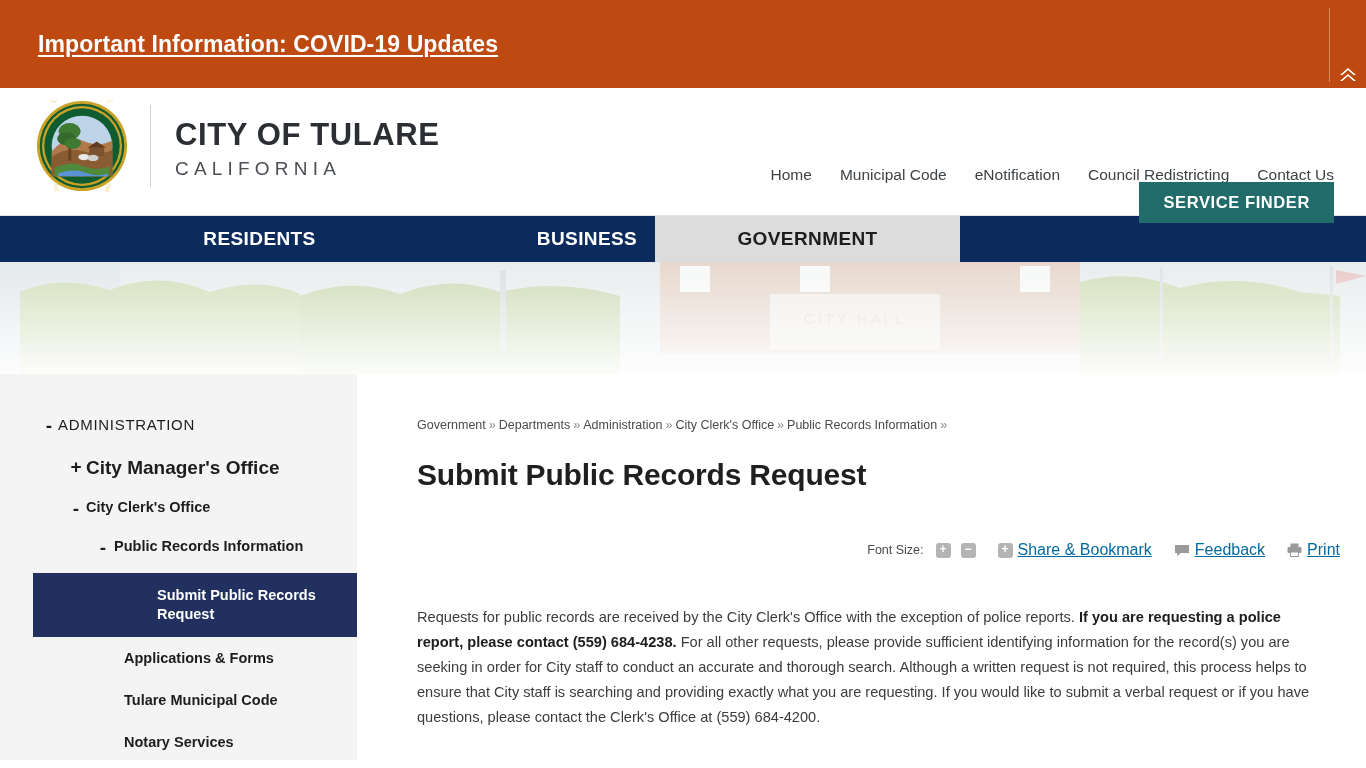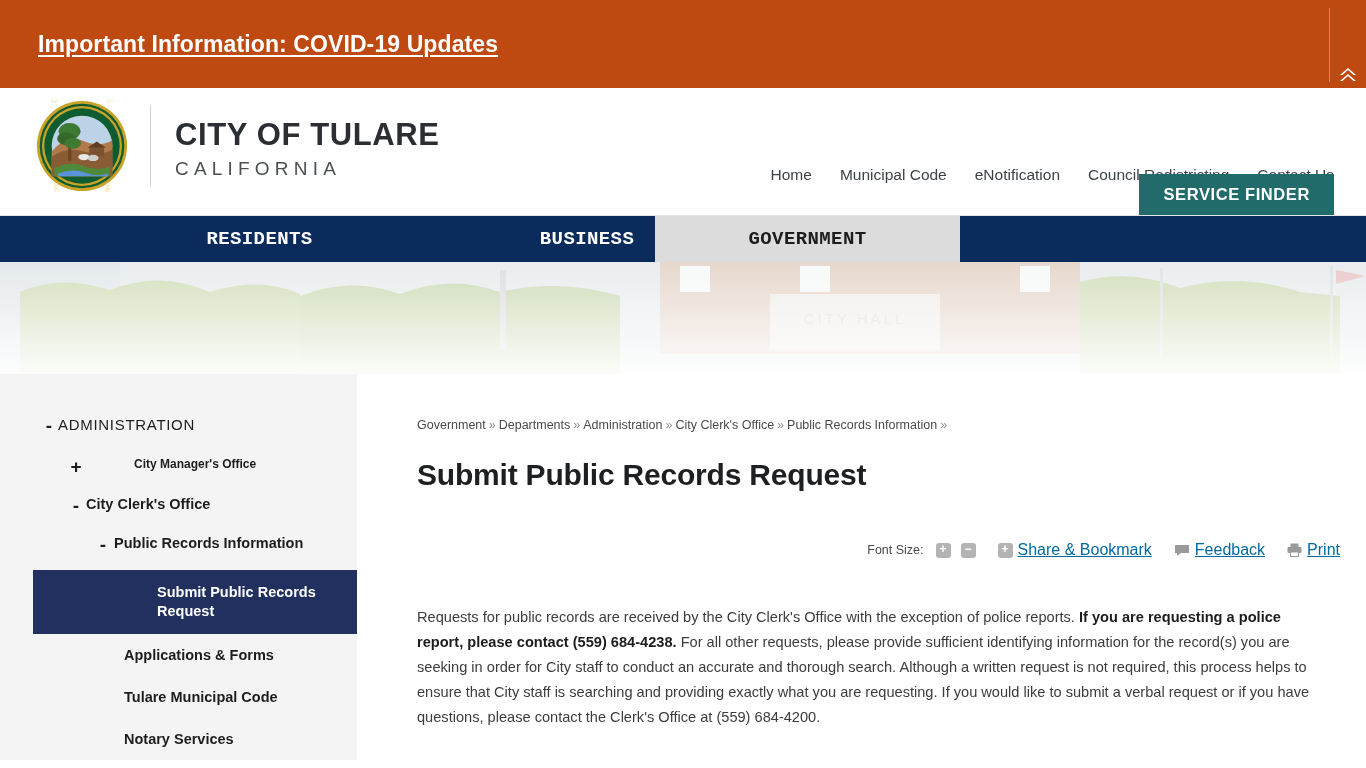--- a/index.html
+++ b/index.html
@@ -71,31 +71,31 @@
     margin-top: 9px;
   }
   #top-nav {
     position: absolute; right: 32px; top: 36px;
     display: flex; gap: 28px; align-items: center;
   }
   #top-nav a {
     color: #3d4246; font-size: 15.5px; text-decoration: none; cursor: pointer; margin-top: 42px;
   }
   #service-finder {
-    position: absolute; right: 32px; top: 86px;
+    position: absolute; right: 32px; top: 94px;
     background: #226b6b;
     color: #ffffff;
     font-size: 16.5px; font-weight: bold; letter-spacing: .6px;
     padding: 11px 24px;
     border: none; cursor: pointer;
   }
 
   
   #main-nav {
-    display: flex; height: 46px; background: #0b2b5c; font-family: Liberation Mono, monospace;
+    display: flex; height: 46px; background: #0b2b5c;
   }
   .nav-item {
     display: flex; align-items: center; justify-content: center;
     color: #ffffff; font-size: 19px; font-weight: bold;
     letter-spacing: .4px; cursor: pointer;
     background: #0b2b5c;
   }
   .nav-item.active { background: #dcdcdc; color: #1d1d1d; }
   #nav-residents { width: 519px; }
   #nav-business  { width: 136px; }
@@ -139,21 +139,21 @@
   #side-administration {
     padding: 0 0 0 40px; margin-bottom: 22px;
   }
   #side-administration .toggle { font-size: 19px; width: 18px; }
   #side-administration .side-label {
     font-size: 15px; letter-spacing: .7px; font-weight: normal;
   }
 
   #side-citymanager { padding-left: 66px; margin-bottom: 20px; }
   #side-citymanager .toggle { font-size: 19px; width: 20px; }
-  #side-citymanager .side-label { font-weight: bold; font-size: 12px; margin-left: 48px; }
+  #side-citymanager .side-label { font-weight: bold; font-size: 19px; }
 
   #side-cityclerk { padding-left: 66px; margin-bottom: 20px; }
   #side-cityclerk .toggle { font-size: 19px; width: 20px; }
   #side-cityclerk .side-label { font-weight: bold; font-size: 14.5px; }
 
   #side-publicrecords { padding-left: 92px; margin-bottom: 16px; }
   #side-publicrecords .toggle { font-size: 19px; width: 22px; }
   #side-publicrecords .side-label { font-weight: bold; font-size: 14.5px; }
 
   #side-submit {

